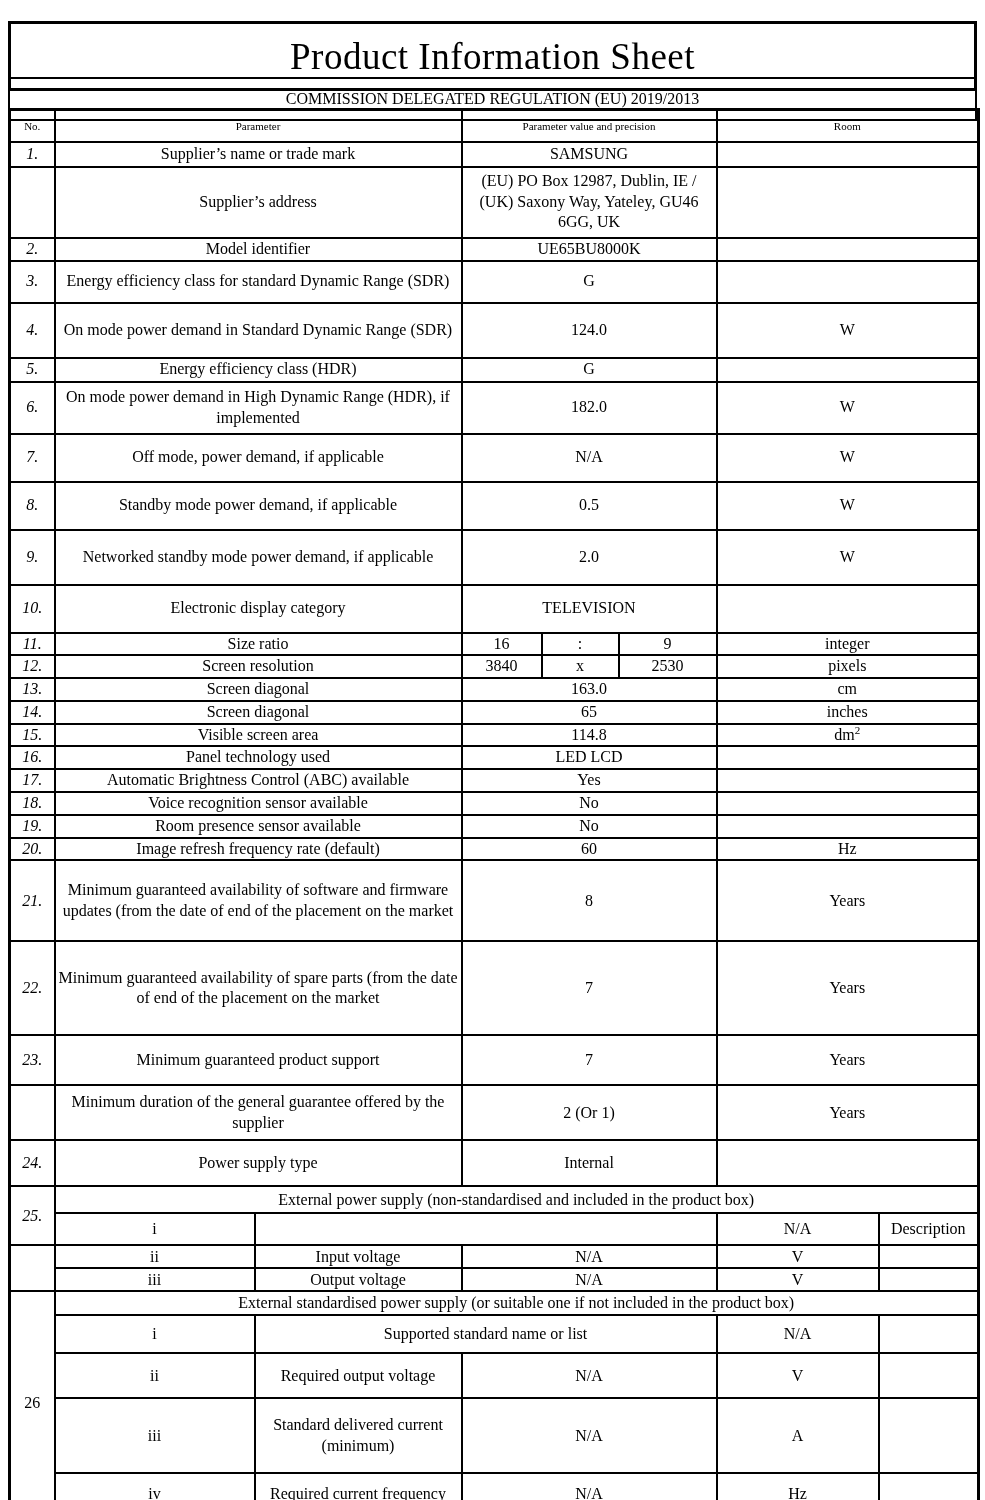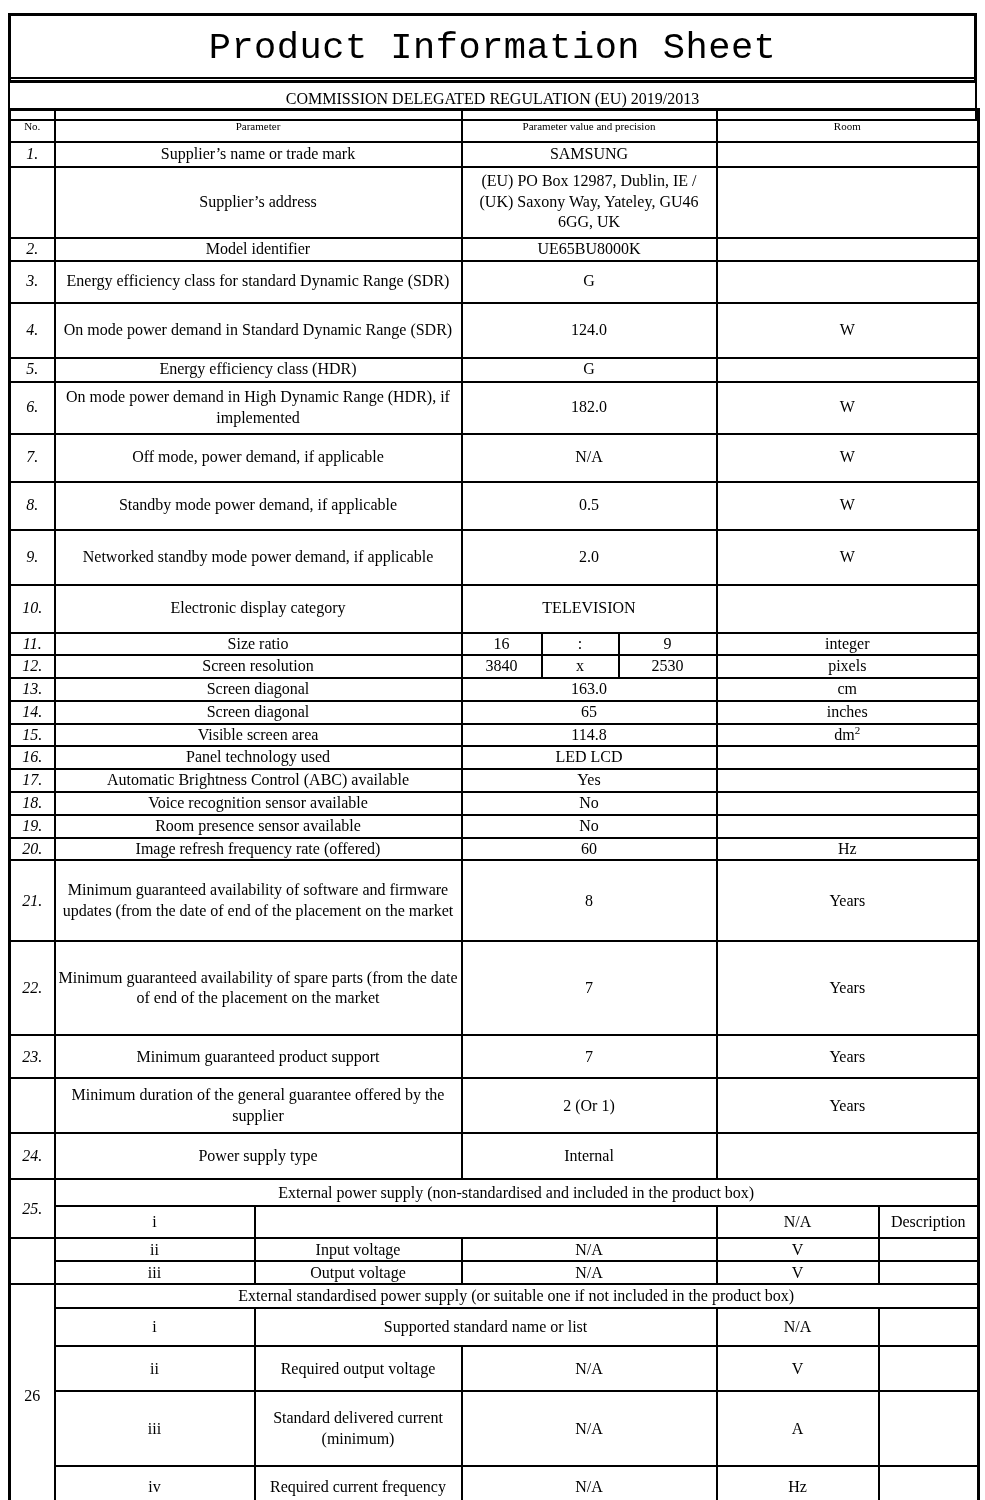--- a/index.html
+++ b/index.html
@@ -4,23 +4,23 @@
 <style>
   html,body{margin:0;padding:0;background:#ffffff;}
   .sheet{
     position:relative;
     width:985px;height:1500px;
     background:#ffffff;
     color:#000;
     font-family:"Liberation Serif", serif;
   }
   .title-box{
-    position:absolute;left:8px;top:13px;width:969px;height:70px;
+    position:absolute;left:8px;top:21px;width:969px;height:70px;
     box-sizing:border-box;border:3px solid #000;
-    display:flex;align-items:center;justify-content:center;font-family:Liberation Mono, monospace;
+    display:flex;align-items:center;justify-content:center;
   }
   .title-box h1{
     margin:0;font-size:37px;font-weight:normal;letter-spacing:0.5px;
   }
   .subtitle-box{
     position:absolute;left:8px;top:77px;width:969px;height:44px;
     box-sizing:border-box;border:2px solid #000;
     display:flex;align-items:center;justify-content:center;
     font-size:16px;
   }
@@ -215,40 +215,40 @@
 
     <tr style="height:22px">
       <td class="no">19.</td>
       <td colspan="2">Room presence sensor available</td>
       <td colspan="3">No</td>
       <td colspan="2"></td>
     </tr>
 
     <tr style="height:22px">
       <td class="no">20.</td>
-      <td colspan="2">Image refresh frequency rate (offered)</td>
+      <td colspan="2">Image refresh frequency rate (default)</td>
       <td colspan="3">60</td>
       <td colspan="2">Hz</td>
     </tr>
 
     <tr style="height:81px">
       <td class="no">21.</td>
       <td colspan="2">Minimum guaranteed availability of software and firmware updates (from the date of end of the placement on the market</td>
       <td colspan="3">8</td>
       <td colspan="2">Years</td>
     </tr>
 
     <tr style="height:94px">
       <td class="no">22.</td>
       <td colspan="2">Minimum guaranteed availability of spare parts (from the date of end of the placement on the market</td>
       <td colspan="3">7</td>
       <td colspan="2">Years</td>
     </tr>
 
-    <tr style="height:43px">
+    <tr style="height:50px">
       <td class="no">23.</td>
       <td colspan="2">Minimum guaranteed product support</td>
       <td colspan="3">7</td>
       <td colspan="2">Years</td>
     </tr>
 
     <tr style="height:55px">
       <td class="no"></td>
       <td colspan="2">Minimum duration of the general guarantee offered by the supplier</td>
       <td colspan="3">2 (Or 1)</td>

